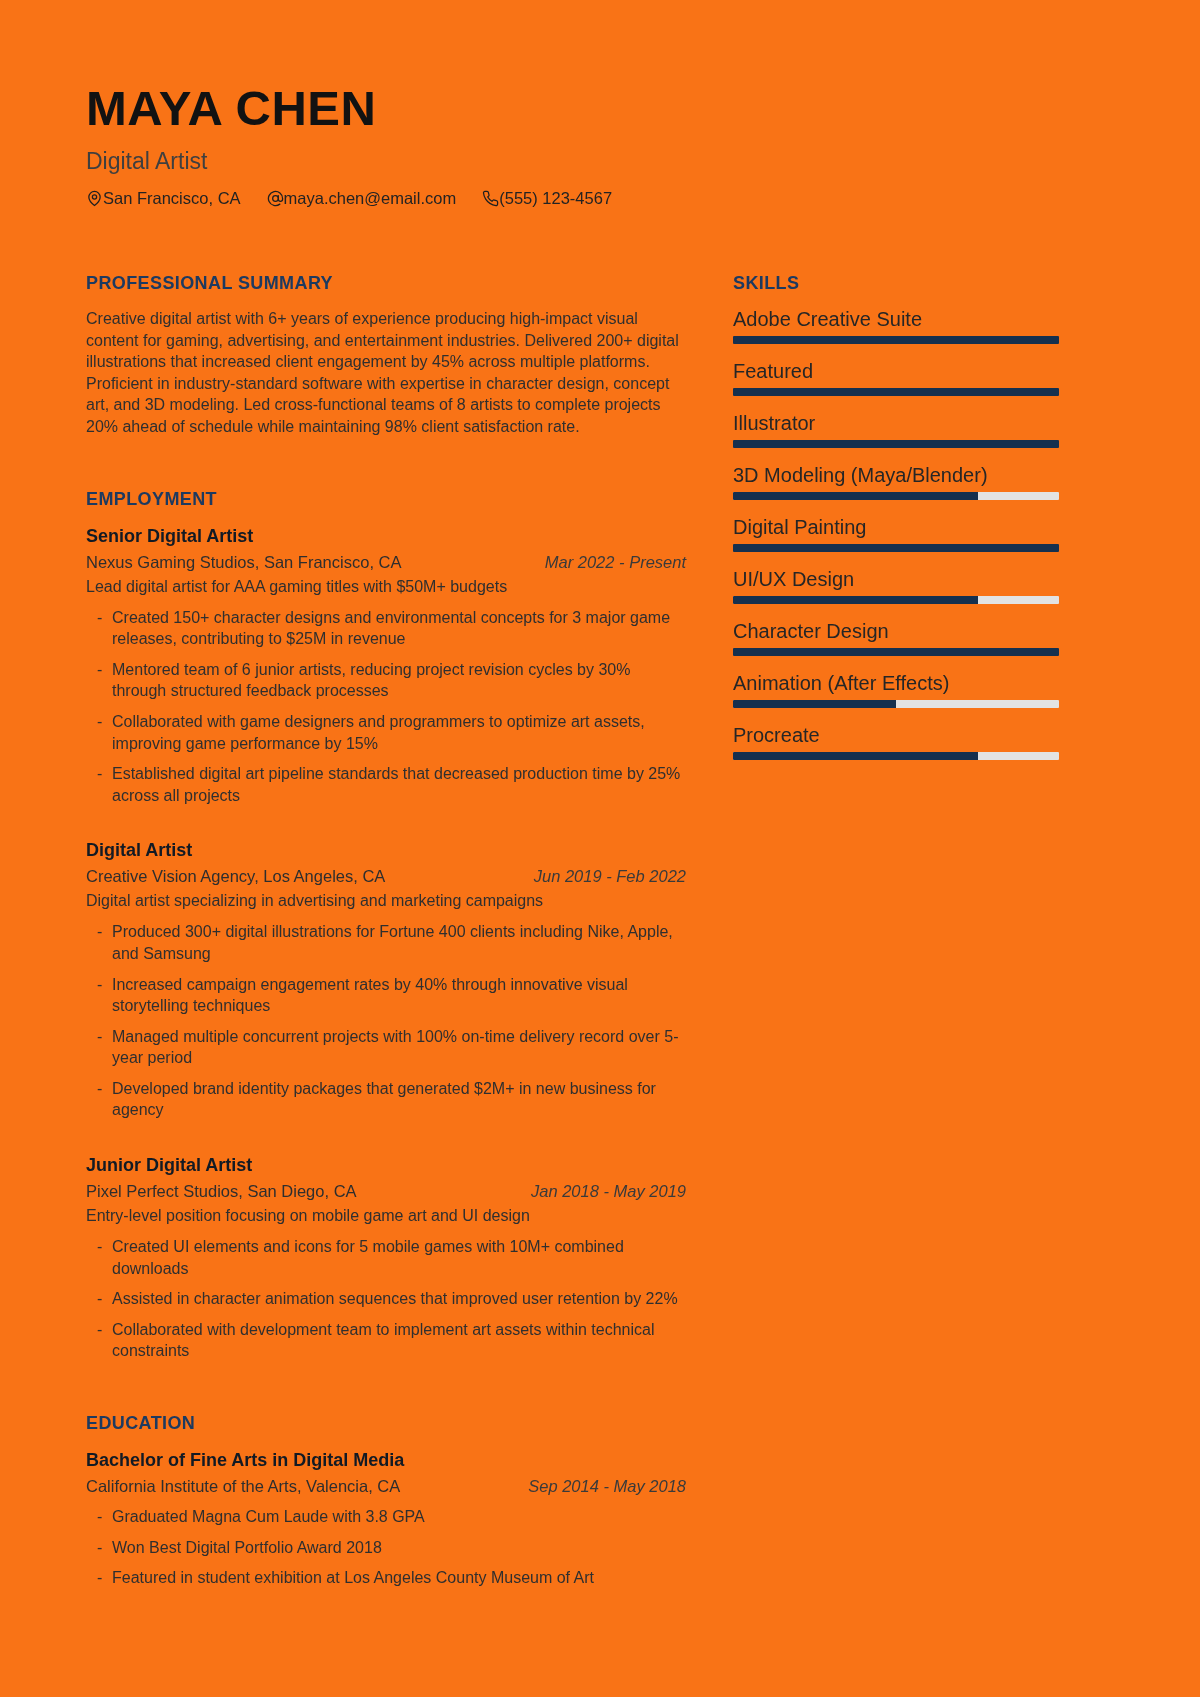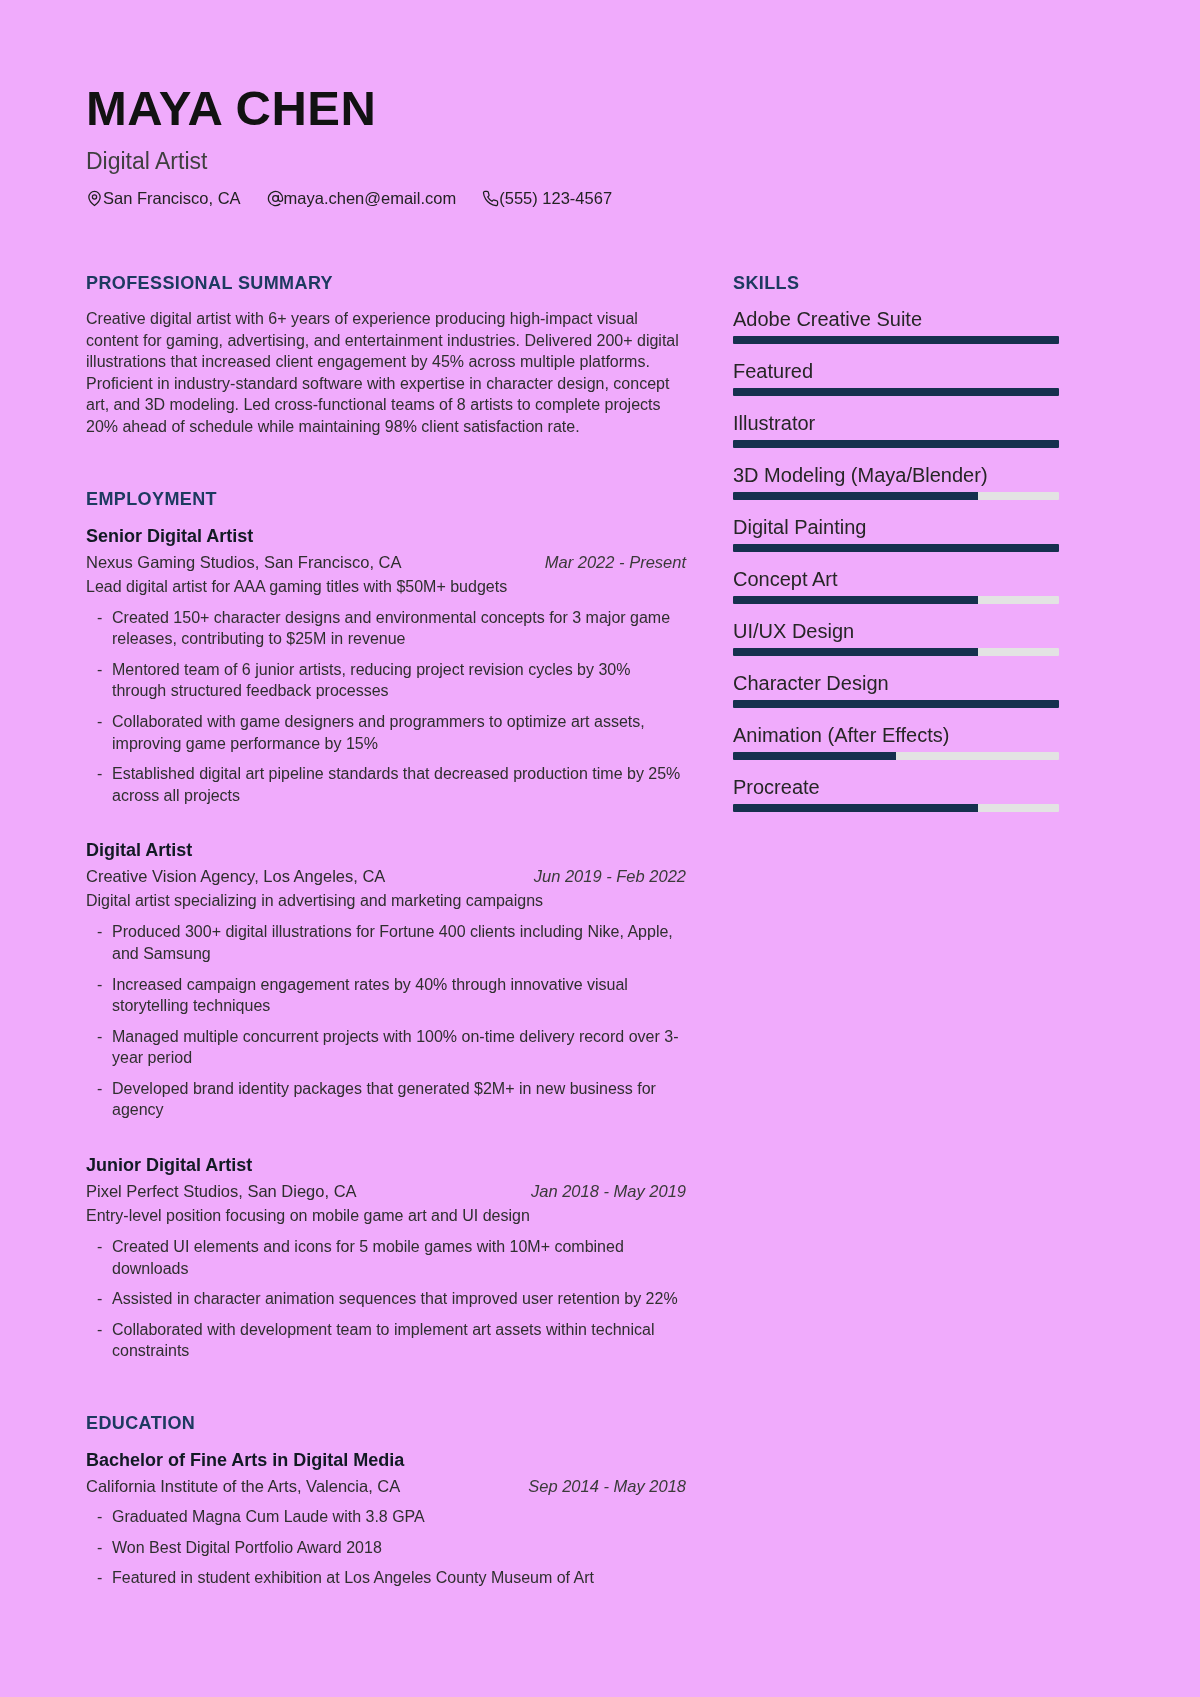--- a/index.html
+++ b/index.html
@@ -10,21 +10,21 @@
   *{margin:0;padding:0;box-sizing:border-box;}
   html,body{background:#ffffff;}
   body{
     font-family:"Liberation Sans", sans-serif;
     color:#2f2f2f;
     width:1200px;
   }
   .page{
     width:1200px;
     min-height:1697px;
-    background:#f0abfc;
+    background:#f97316;
     padding:84px 87px 40px 86px;
   }
   
   .name{
     font-size:49px;
     font-weight:700;
     letter-spacing:.5px;
     color:#121212;
     line-height:1;
   }
@@ -196,21 +196,21 @@
         <div class="job">
           <div class="job-title">Digital Artist</div>
           <div class="job-meta">
             <span>Creative Vision Agency, Los Angeles, CA</span>
             <span class="job-dates">Jun 2019 - Feb 2022</span>
           </div>
           <div class="job-summary">Digital artist specializing in advertising and marketing campaigns</div>
           <div class="bullets">
             <div class="bullet">Produced 300+ digital illustrations for Fortune 400 clients including Nike, Apple, and Samsung</div>
             <div class="bullet">Increased campaign engagement rates by 40% through innovative visual storytelling techniques</div>
-            <div class="bullet">Managed multiple concurrent projects with 100% on-time delivery record over 3-year period</div>
+            <div class="bullet">Managed multiple concurrent projects with 100% on-time delivery record over 5-year period</div>
             <div class="bullet">Developed brand identity packages that generated $2M+ in new business for agency</div>
           </div>
         </div>
 
         <div class="job">
           <div class="job-title">Junior Digital Artist</div>
           <div class="job-meta">
             <span>Pixel Perfect Studios, San Diego, CA</span>
             <span class="job-dates">Jan 2018 - May 2019</span>
           </div>
@@ -268,26 +268,20 @@
             <div class="skill-fill" style="width: 75%;"></div>
           </div>
       </div>
       <div class="skill">
         <div class="skill-label">Digital Painting</div>
         <div class="skill-track">
             <div class="skill-fill" style="width: 100%;"></div>
           </div>
       </div>
       <div class="skill">
-        <div class="skill-label">Concept Art</div>
-        <div class="skill-track">
-            <div class="skill-fill" style="width: 75%;"></div>
-          </div>
-      </div>
-      <div class="skill">
         <div class="skill-label">UI/UX Design</div>
         <div class="skill-track">
             <div class="skill-fill" style="width: 75%;"></div>
           </div>
       </div>
       <div class="skill">
         <div class="skill-label">Character Design</div>
         <div class="skill-track">
             <div class="skill-fill" style="width: 100%;"></div>
           </div>

